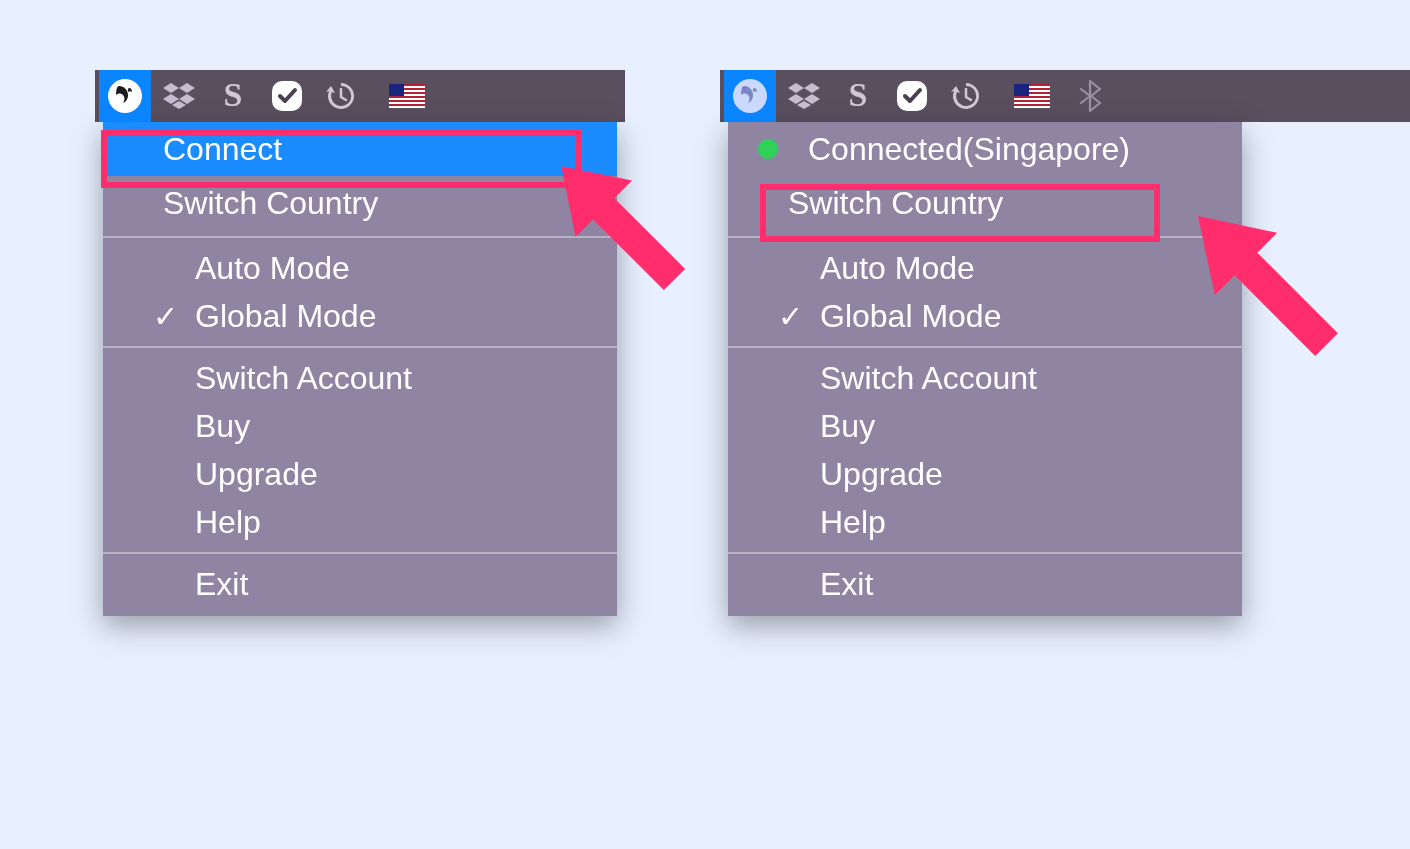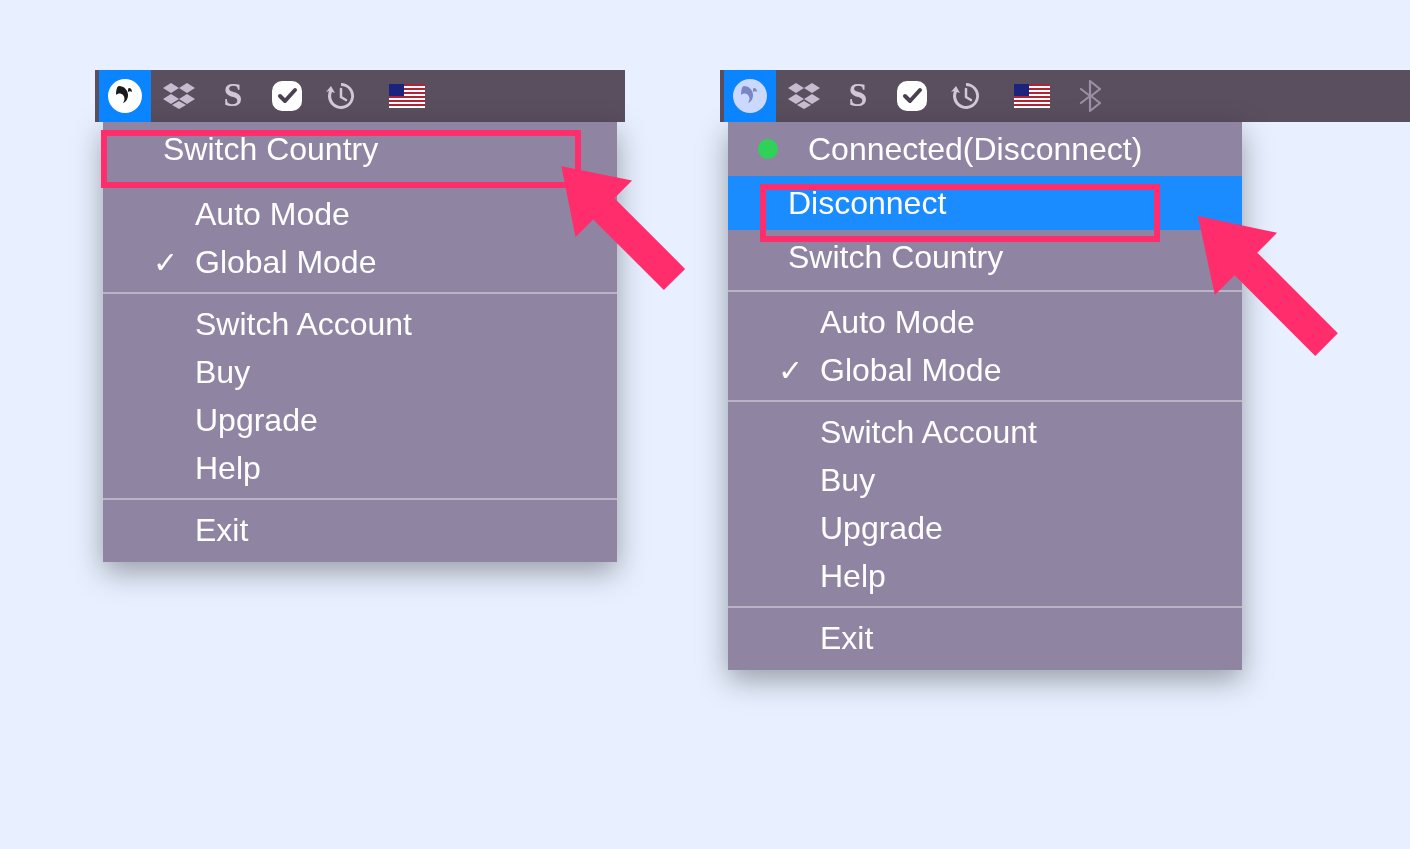--- a/index.html
+++ b/index.html
@@ -138,20 +138,23 @@
         <path d="M17 10v8l5 3" stroke="#d0c7d8" stroke-width="2.5" fill="none" stroke-linecap="round"></path>
       </svg>
     </div>
     <div class="spacer"></div>
     <div class="icon-slot">
       <span class="flag-us"></span>
     </div>
   </div>
 
   <div class="dropdown" style="width:514px; margin-left:8px;">
+    <div class="menu-item highlight">
+      <span>Connect</span>
+    </div>
     <div class="menu-item">
       <span>Switch Country</span>
     </div>
     <div class="section-sep"></div>
     <div class="menu-item tight">
       <span>Auto Mode</span>
     </div>
     <div class="menu-item tight">
       <span class="chk">✓</span>
       <span>Global Mode</span>
@@ -220,24 +223,21 @@
     <div class="icon-slot" style="width:60px">
       <svg width="22" height="34" viewBox="0 0 22 34">
         <path d="M11 2v30l10-8-9-7 9-7-10-8zM11 17L2 10m9 7l-9 7" stroke="#9a8fa5" stroke-width="2.2" fill="none" stroke-linejoin="round" stroke-linecap="round"></path>
       </svg>
     </div>
   </div>
 
   <div class="dropdown" style="width:514px; margin-left:8px;">
     <div class="menu-item" style="padding-left:80px;">
       <span class="dot"></span>
-      <span>Connected(Disconnect)</span>
-    </div>
-    <div class="menu-item highlight">
-      <span>Disconnect</span>
+      <span>Connected(Singapore)</span>
     </div>
     <div class="menu-item">
       <span>Switch Country</span>
     </div>
     <div class="section-sep"></div>
     <div class="menu-item tight">
       <span>Auto Mode</span>
     </div>
     <div class="menu-item tight">
       <span class="chk">✓</span>

